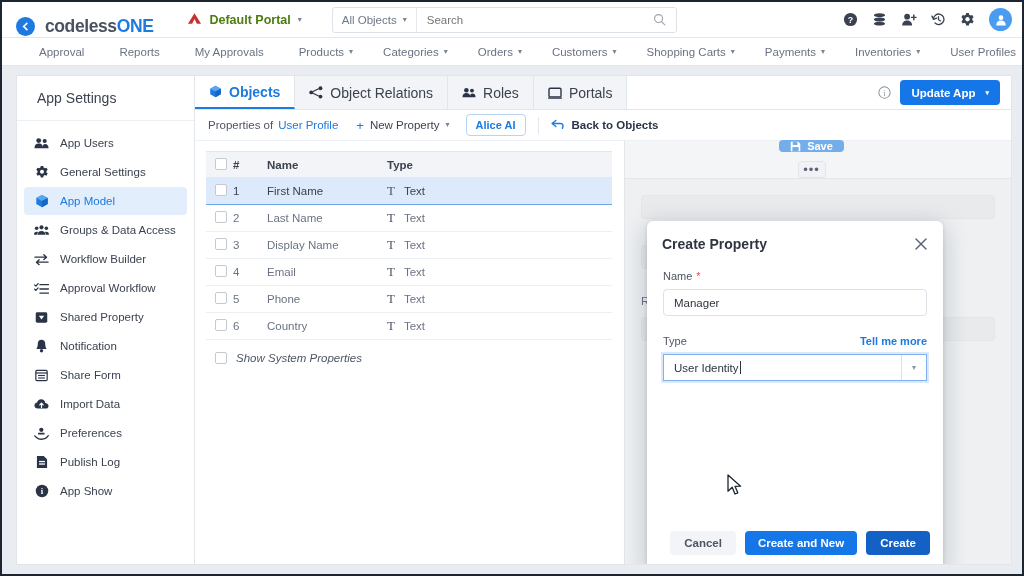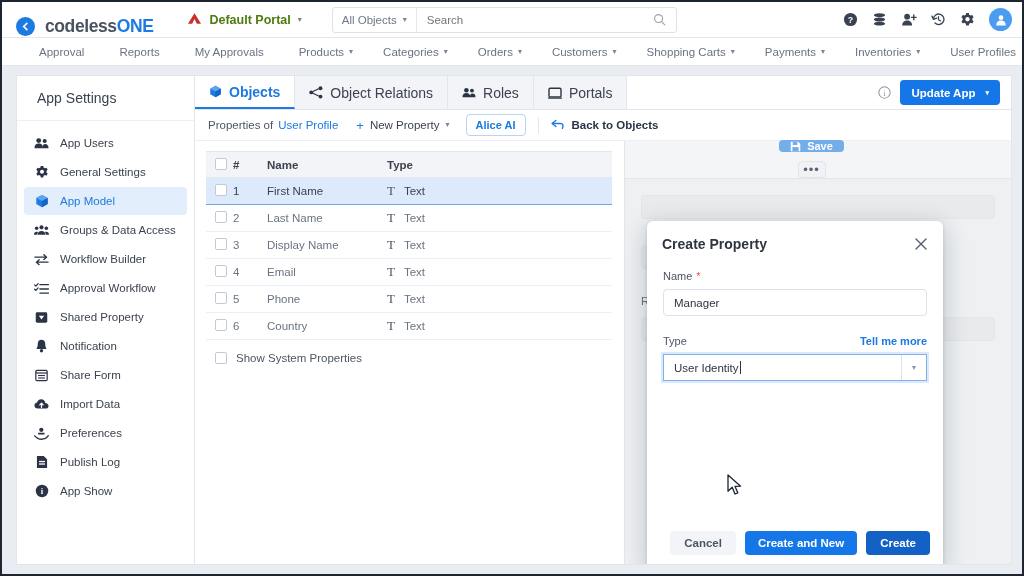--- a/index.html
+++ b/index.html
@@ -192,21 +192,21 @@
   .c-type { }
   .chk {
     width: 12px; height: 12px; border: 1px solid #c3cad3;
     border-radius: 2px; background: #fff; display: inline-block;
   }
   .typecell { display: flex; align-items: center; gap: 9px; }
   .tsym { font-family: "Liberation Serif", serif; font-size: 13px; color: #4d5564; }
   .showsys {
     display: flex; align-items: center; gap: 9px;
     margin-top: 12px; padding-left: 9px;
-    font-size: 11.5px; color: #4d5564;
+    font-size: 11.5px; color: #4d5564; font-style: italic;
   }
 
   
   .detail {
     flex: 1; border-left: 1px solid #e1e6eb;
     background: #eef0f2; display: flex; flex-direction: column;
   }
   .detail-top {
     height: 38px; display: flex; align-items: center; justify-content: flex-end;
     gap: 9px; padding-right: 13px; border-bottom: 1px solid #e1e6eb;

